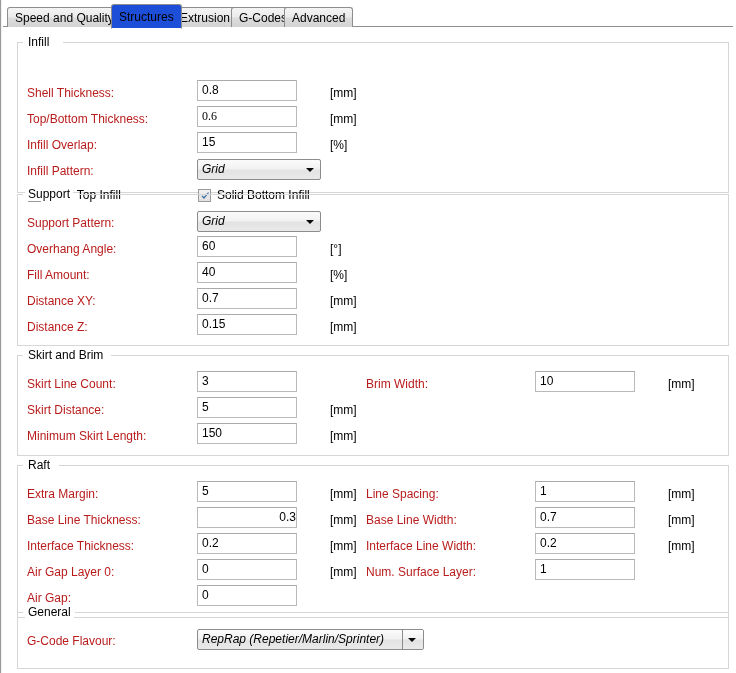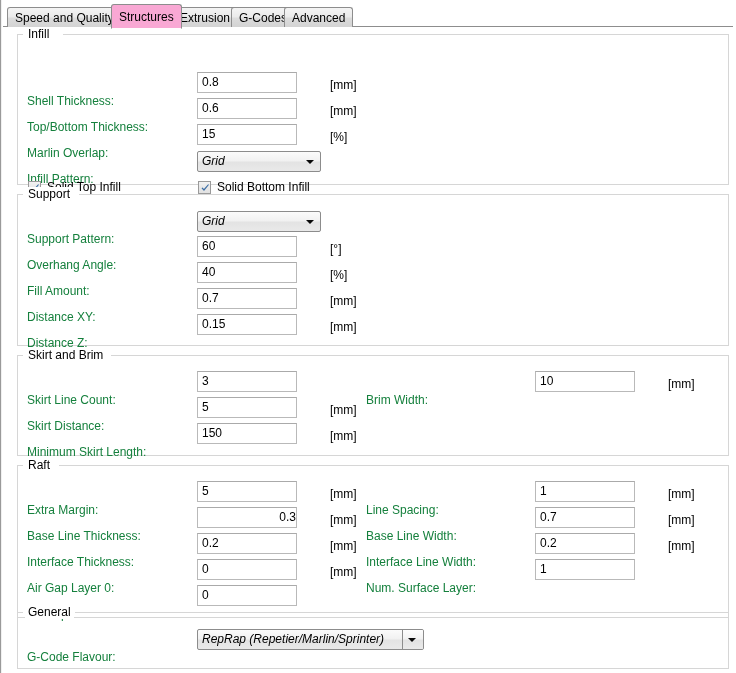--- a/index.html
+++ b/index.html
@@ -69,21 +69,21 @@
     justify-content: center;
     padding: 0 7px;
     font-size: 12px;
     color: #000;
     white-space: nowrap;
     line-height: 1;
   }
   .tab.selected {
     top: 2px;
     height: 25px;
-    background: #f9a8d4;
+    background: #1d4ed8;
     z-index: 5;
     border-bottom: 1px solid #ffffff;
   }
 
   
   #content {
     position: absolute;
     left: 3px;
     top: 27px;
     width: 731px;
@@ -134,24 +134,23 @@
     font-size: 12px;
     color: #000;
     line-height: 14px;
     white-space: nowrap;
   }
 
   
   .fld-label {
     position: absolute;
     font-size: 12px;
-    color: #15803d;
+    color: #b91c1c;
     white-space: nowrap;
     line-height: 14px;
-    margin-top: 16px;
   }
   .textbox {
     position: absolute;
     box-sizing: border-box;
     height: 21px;
     background: #ffffff;
     border: 1px solid #b9b9b9;
     border-top-color: #aaaaaa;
     font-size: 12px;
     color: #000;
@@ -259,37 +258,37 @@
     <div class="tab" style="left:228px;">
         <span>G-Codes</span>
       </div>
     <div class="tab" style="left:281px;">
         <span>Advanced</span>
       </div>
   </div>
 
   <div id="content">
 
-    <div class="groupbox" style="left:14px; top:0; width:616px; height:158px;">
+    <div class="groupbox" style="left:14px; top:8px; width:616px; height:158px;">
       <div class="gb-border-top-left"></div>
       <div class="gb-border-top-right" style="left:46px; width:666px;"></div>
       <div class="gb-border-left" style="height:151px;"></div>
       <div class="gb-border-right" style="left:711px; top:7px; height:151px;"></div>
       <div class="gb-border-bottom" style="top:157px; width:712px;"></div>
       <div class="gb-title">Infill</div>
 
       <div class="fld-label" style="left:10px; top:51px;">Shell Thickness:</div>
       <div class="textbox" style="left:180px; top:45px; width:100px;">0.8</div>
       <div class="unit" style="left:313px; top:51px;">[mm]</div>
 
       <div class="fld-label" style="left:10px; top:77px;">Top/Bottom Thickness:</div>
-      <div class="textbox" style="left:180px; top:71px; width:100px;">0.6</div>
+      <div class="textbox" style="left:180px; top:71px; width:100px;font-family:Liberation Serif, serif;">0.6</div>
       <div class="unit" style="left:313px; top:77px;">[mm]</div>
 
-      <div class="fld-label" style="left:10px; top:103px;">Marlin Overlap:</div>
+      <div class="fld-label" style="left:10px; top:103px;">Infill Overlap:</div>
       <div class="textbox" style="left:180px; top:97px; width:100px;">15</div>
       <div class="unit" style="left:313px; top:103px;">[%]</div>
 
       <div class="fld-label" style="left:10px; top:129px;">Infill Pattern:</div>
       <div class="combo" style="left:180px; top:124px; width:124px;">
         <span>Grid</span>
         <span class="combo-arrow"></span>
       </div>
 
       <div class="checkrow" style="left:11px; top:153px;">

